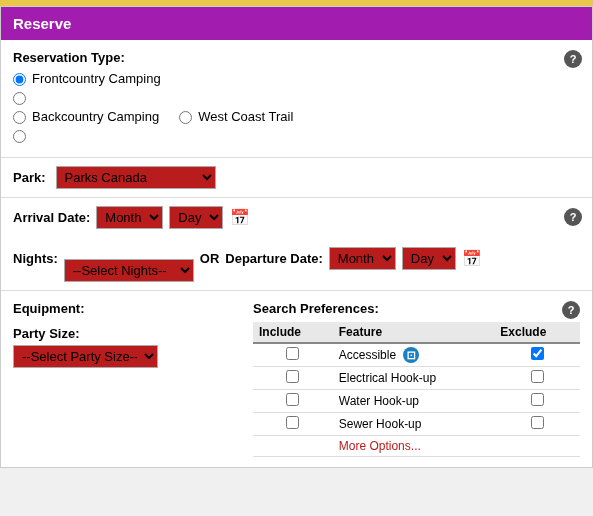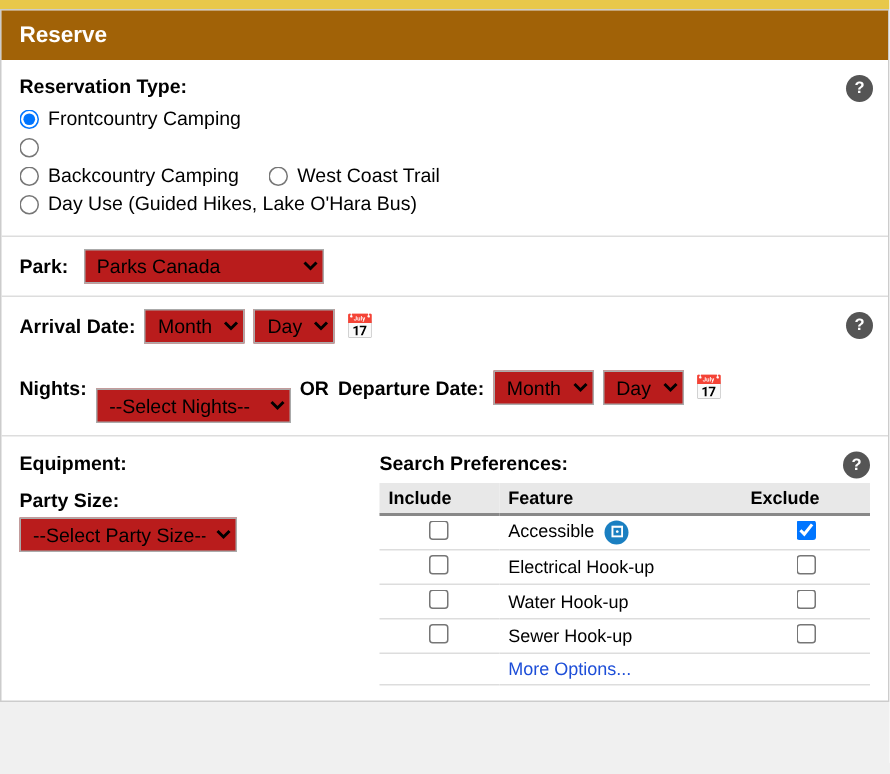--- a/index.html
+++ b/index.html
@@ -15,21 +15,21 @@
       background: #e8c84a;
     }
 
     .panel {
       background: #fff;
       border: 1px solid #ccc;
       margin: 0;
     }
 
     .panel-header {
-      background: #a16207;
+      background: #a21caf;
       color: #fff;
       padding: 8px 12px;
       font-size: 15px;
       font-weight: bold;
     }
 
     .section {
       border-bottom: 1px solid #ddd;
       padding: 10px 12px;
       position: relative;
@@ -195,21 +195,21 @@
       color: #fff;
       border-radius: 50%;
       width: 16px;
       height: 16px;
       font-size: 10px;
       font-weight: bold;
       margin-left: 4px;
     }
 
     .more-options {
-      color: #1d4ed8;
+      color: #b91c1c;
       font-style: normal;
     }
 
     .nights-row {
       display: flex;
       align-items: center;
       gap: 6px;
     }
 
     .nights-label {
@@ -250,21 +250,20 @@
           <input type="radio" name="restype" style="">
           <span>Backcountry Camping</span>
         </div>
         <div class="radio-row">
           <input type="radio" name="restype" style="">
           <span>West Coast Trail</span>
         </div>
       </div>
       <div class="radio-row">
         <input type="radio" name="restype" style="">
-        <span>Day Use (Guided Hikes, Lake O'Hara Bus)</span>
       </div>
     </div>
   </div>
 
   <div class="park-section">
     <label>Park:</label>
     <select style="width:160px;">
       <option>Parks Canada</option>
     </select>
   </div>

